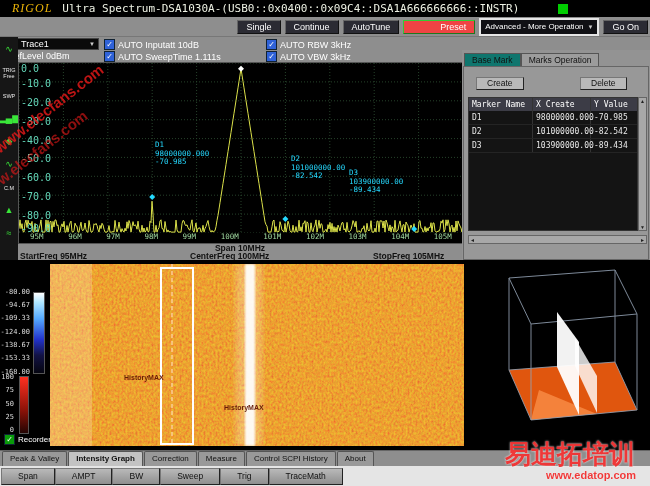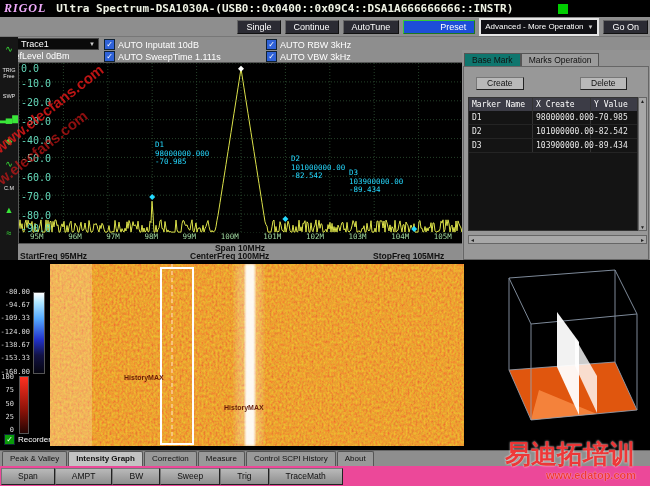--- a/index.html
+++ b/index.html
@@ -1,26 +1,26 @@
 <!DOCTYPE html>
 <html><head>
 <meta charset="utf-8">
 <style>
   html,body{margin:0;padding:0;background:#555;}
   #root{position:relative;width:650px;height:486px;background:#8e8e8e;font-family:"Liberation Sans",sans-serif;overflow:hidden;-webkit-font-smoothing:none;}
   .abs{position:absolute;}
   
   .titlebar{left:0;top:0;width:650px;height:17px;background:#000;display:flex;align-items:center;}
-  .logo{color:#f0abfc;font-weight:bold;font-size:12px;letter-spacing:1px;margin-left:4px;font-family:"Liberation Serif",serif;font-style:italic;}
-  .wtitle{color:#eef2e4;font-size:11px;font-family:"DejaVu Sans Mono",monospace;margin-left:10px;white-space:nowrap;font-weight:bold;}
+  .logo{color:#eab308;font-weight:normal;font-size:12px;letter-spacing:1px;margin-left:12px;font-family:"Liberation Serif",serif;font-style:italic;}
+  .wtitle{color:#eef2e4;font-size:11px;font-family:"DejaVu Sans Mono",monospace;margin-left:10px;white-space:nowrap;}
   .connbox{position:absolute;left:558px;top:4px;width:10px;height:10px;background:#00cc00;}
   
   .toolbar{left:0;top:17px;width:650px;height:20px;background:#8e8e8e;border-bottom:1px solid #777;display:flex;align-items:center;justify-content:flex-end;gap:4px;padding-right:2px;box-sizing:border-box;}
   .tbtn{height:14px;font-size:9px;line-height:12px;color:#fff;background:#2b2b33;border:1px outset #666;padding:0 8px;font-family:"Liberation Sans",sans-serif;cursor:pointer;}
-  .tbtn.green{background:#1d4ed8;border-color:#3c3;padding-left:36px;}
+  .tbtn.green{background:#ef4444;border-color:#3c3;padding-left:36px;}
   .advdd{height:14px;background:#101014;border:2px solid #e5e5e5;color:#fff;font-size:8px;display:flex;align-items:center;gap:4px;padding:0 4px;cursor:pointer;}
   .advdd .arr{font-size:6px;color:#ccc;}
   
   .tracedd{left:3px;top:38px;width:96px;height:12px;background:#0a0a0a;border:1px solid #444;color:#fff;font-size:9px;display:flex;align-items:center;gap:4px;padding:0 3px;box-sizing:border-box;cursor:pointer;}
   .tracechip{width:10px;height:2px;background:#d8e84a;}
   .tracedd .arr{margin-left:auto;font-size:6px;color:#ccc;}
   .reflabel{left:8px;top:51px;color:#fff;font-size:9px;}
   .chk{display:flex;align-items:center;gap:3px;cursor:pointer;}
   .chk .box{width:9px;height:9px;background:#2f62d8;border:1px solid #123;color:#fff;font-size:8px;line-height:9px;text-align:center;}
   .chk .lbl{color:#fff;font-size:9px;white-space:nowrap;}
@@ -77,21 +77,21 @@
   .wselect{position:absolute;left:110px;top:3px;width:30px;height:174px;border:2px solid #fff;}
   .whist{position:absolute;color:rgba(96,22,4,0.95);font-size:7px;font-weight:bold;}
   .whist1{left:74px;top:110px;}
   .whist2{left:174px;top:140px;}
   .w3d{position:absolute;left:467px;top:2px;width:181px;height:185px;background:#000;}
   
   .btabs{left:0;top:450px;width:650px;height:16px;background:#8e8e8e;border-top:1px solid #666;display:flex;align-items:flex-end;padding-left:2px;box-sizing:border-box;gap:1px;}
   .btab{height:14px;line-height:14px;font-size:8px;color:#111;background:#999;border:1px solid #555;border-bottom:none;padding:0 7px;border-radius:2px 2px 0 0;cursor:pointer;white-space:nowrap;}
   .btab.active{background:#c3c3c3;font-weight:bold;}
   
-  .bbar{left:0;top:466px;width:650px;height:20px;background:#ec4899;display:flex;align-items:center;padding-left:1px;box-sizing:border-box;}
+  .bbar{left:0;top:466px;width:650px;height:20px;background:#e5e5e5;display:flex;align-items:center;padding-left:1px;box-sizing:border-box;}
   .bbtn{height:15px;line-height:14px;font-size:8.5px;color:#111;background:linear-gradient(180deg,#b9b9b9,#8f8f8f);border:1px outset #777;padding:0 16px;cursor:pointer;white-space:nowrap;}
   
   .wm{pointer-events:none;z-index:50;}
   .wm-diag{color:rgba(235,25,25,0.8);font-size:15px;font-weight:bold;transform:rotate(-38deg);white-space:nowrap;}
   .wm-d1{left:-18px;top:100px;}
   .wm-d2{left:-34px;top:146px;opacity:.75;}
   .wm-brand{left:505px;top:437px;color:rgba(238,40,40,0.92);font-size:26px;font-weight:bold;text-shadow:0 0 2px #fff;}
   .wm-url{left:546px;top:469px;color:rgba(238,40,40,0.92);font-size:11px;font-weight:bold;text-shadow:0 0 1px #fff;}
 </style>
 </head>

